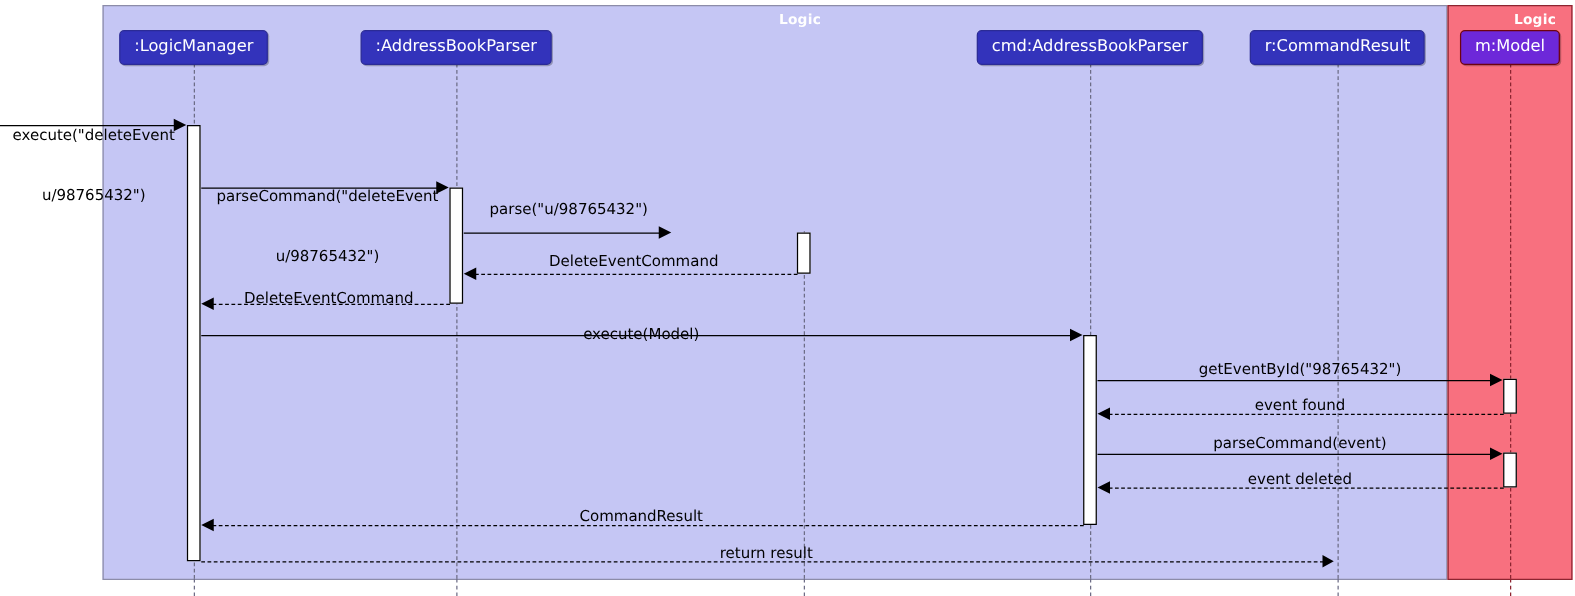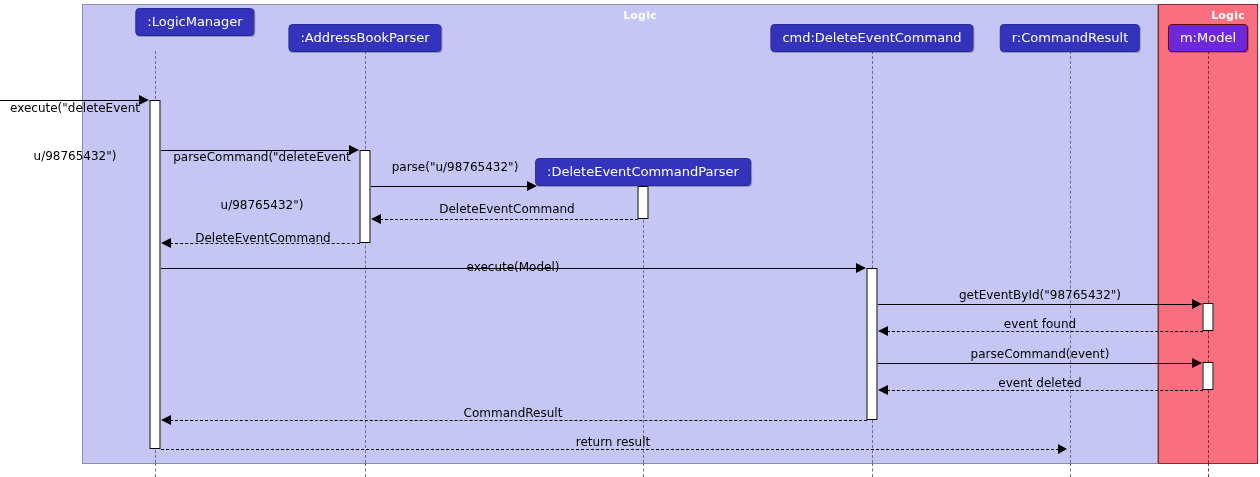--- a/index.html
+++ b/index.html
@@ -155,34 +155,31 @@
 
   <div class="lifeline" style="left:872px; top:51px; height:412px;"></div>
   <div class="lifeline" style="left:872px; top:463px; height:14px;"></div>
 
   <div class="lifeline" style="left:1070px; top:51px; height:412px;"></div>
   <div class="lifeline" style="left:1070px; top:463px; height:14px;"></div>
 
   <div class="lifeline lifeline-model" style="left:1208px; top:51px; height:412px;"></div>
   <div class="lifeline lifeline-model" style="left:1208px; top:463px; height:14px;"></div>
 
-  <div class="participant" style="left:155px; top:8px;margin-left:40px;">
+  <div class="participant" style="left:155px; top:24px;">
     <span>:LogicManager</span>
   </div>
 
   <div class="participant" style="left:365px; top:24px;text-align:right;">
     <span>:AddressBookParser</span>
   </div>
 
-  <div class="participant" style="left:643px; top:158px;">
-    <span>:DeleteEventCommandParser</span>
-  </div>
 
   <div class="participant" style="left:872px; top:24px;">
-    <span>cmd:DeleteEventCommand</span>
+    <span>cmd:AddressBookParser</span>
   </div>
 
   <div class="participant" style="left:1070px; top:24px;">
     <span>r:CommandResult</span>
   </div>
 
   <div class="participant participant-model" style="left:1208px; top:24px;">
     <span>m:Model</span>
   </div>
 

